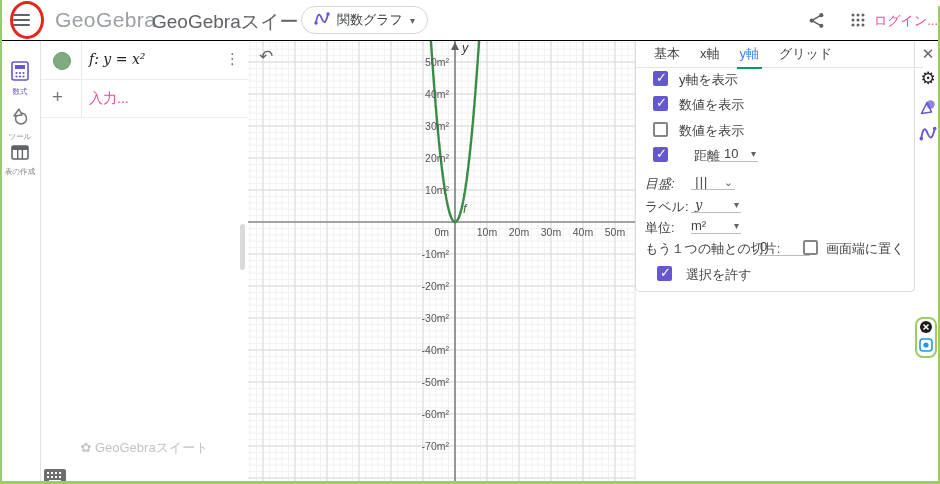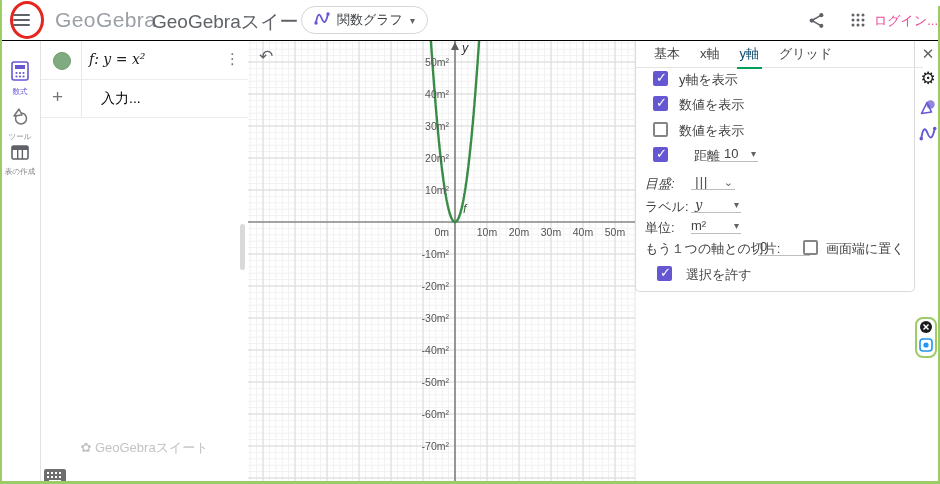--- a/index.html
+++ b/index.html
@@ -23,32 +23,32 @@
   .rail-item .rlabel{display:block;font-size:8px;color:#8a8a8a;margin-top:1px;transform:scale(.95);}
   .rail-item.active .rlabel{color:#6557d2;}
   
   .algebra{left:41px;top:41px;width:207px;height:443px;background:#fff;border-right:1px solid #84cc16;}
   .arow{position:absolute;left:0;width:207px;height:38px;border-bottom:1px solid #ededed;}
   .gutter-line{position:absolute;left:40px;top:0;width:1px;height:76px;background:#e9e9e9;}
   .fdot{position:absolute;left:12px;top:11px;width:16px;height:16px;border-radius:50%;background:#80ab80;border:1px solid #6d9c6d;cursor:pointer;}
   .expr{position:absolute;left:48px;top:10px;font-family:"DejaVu Serif",serif;font-style:italic;font-size:14px;color:#202124;}
   .kebab{position:absolute;right:8px;top:9px;font-size:15px;color:#757575;cursor:pointer;}
   .plus{position:absolute;left:11px;top:7px;font-size:19px;color:#757575;cursor:pointer;}
-  .placeholder{position:absolute;left:48px;top:11px;font-size:14px;color:#000000;margin-left:12px;}
+  .placeholder{position:absolute;left:48px;top:11px;font-size:14px;color:#ec4899;}
   .watermark{position:absolute;left:0;top:398px;width:207px;text-align:center;font-size:13px;color:#c3c3c3;}
   .scrollthumb{position:absolute;left:199px;top:183px;width:5px;height:46px;border-radius:3px;background:#d9d9d9;cursor:pointer;}
   
   .graph{left:248px;top:41px;width:387px;height:443px;background:#fff;}
   .undo{position:absolute;left:11px;top:5px;font-size:17px;color:#5f6368;cursor:pointer;}
   
   .dock{left:635px;top:41px;width:305px;height:443px;background:#fff;border-left:1px solid #efefef;}
   .card{left:635px;top:41px;width:280px;height:251px;background:#fff;border:1px solid #dadada;border-top:none;border-radius:0 0 5px 5px;box-sizing:border-box;z-index:5;}
   .tabs{position:absolute;left:0;top:0;width:278px;height:26px;border-bottom:1px solid #e4e4e4;display:flex;align-items:center;padding-left:9px;gap:2px;}
   .tab{font-size:13px;color:#424242;padding:4px 9px 5px;cursor:pointer;position:relative;}
-  .tab.active{color:#0c4a6e;}
+  .tab.active{color:#3b82f6;}
   .tab.active::after{content:"";position:absolute;left:6px;right:6px;bottom:-1px;height:2px;background:#00a05a;}
   .srow{position:absolute;left:0;width:278px;height:20px;}
   .cb{position:absolute;width:15px;height:15px;border:2px solid #858585;border-radius:2px;background:#fff;box-sizing:border-box;cursor:pointer;}
   .cb.on{background:#6557d2;border-color:#6557d2;}
   .cb.on::after{content:"✓";position:absolute;left:1px;top:-3px;color:#fff;font-size:13px;font-weight:bold;}
   .slabel{position:absolute;font-size:13px;color:#424242;white-space:nowrap;}
   .dd{position:absolute;border-bottom:1px solid #bdbdbd;font-size:13px;color:#424242;cursor:pointer;}
   .dd .val{display:inline-block;}
   .dd .caret{position:absolute;right:2px;top:2px;}
   .numin{position:absolute;width:48px;border:none;border-bottom:1px solid #bdbdbd;font-size:13px;color:#424242;outline:none;padding:0 2px 1px;font-family:inherit;background:transparent;}

